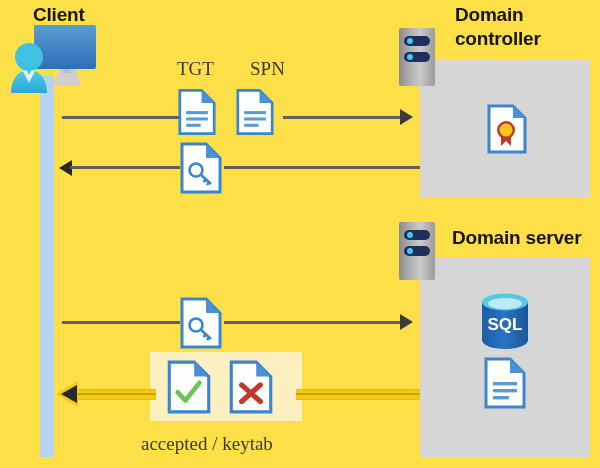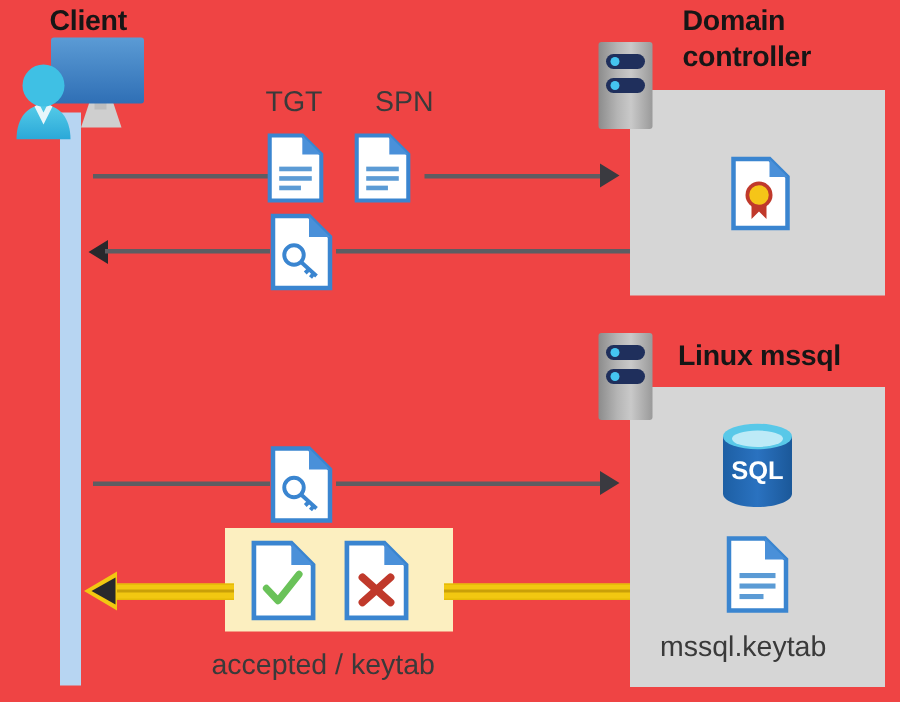--- a/index.html
+++ b/index.html
@@ -7,37 +7,38 @@
     padding: 0;
     background: #ffffff;
   }
   body {
     font-family: "Liberation Sans", sans-serif;
   }
   #canvas {
     position: relative;
     width: 600px;
     height: 468px;
-    background: #ef4444;
+    background: #fde047;
     overflow: hidden;
   }
   .abs { position: absolute; }
 
   
   .title-bold {
     font-weight: bold;
     color: #161616;
     font-size: 19px;
     line-height: 23px;
     letter-spacing: -0.2px;
   }
   .label-plain {
     color: #3a3a3a;
     font-size: 19px;
     line-height: 23px;
+    font-family: Liberation Serif, serif;
   }
 
   
   .lifeline {
     width: 14px;
     background: #b7d5f2;
   }
 
   
   .panel { background: #d6d6d6; }
@@ -192,23 +193,23 @@
     <div class="server-rack" style="position:relative;">
       <div class="rack-bar" style="top:8px;">
         <div class="rack-dot"></div>
       </div>
       <div class="rack-bar" style="top:24px;">
         <div class="rack-dot"></div>
       </div>
     </div>
   </div>
 
-  <div class="abs title-bold" style="left:452px; top:226px;">Linux mssql</div>
-
-  <div class="abs" style="left:479px; top:281px;text-align:center;">
+  <div class="abs title-bold" style="left:452px; top:226px;">Domain server</div>
+
+  <div class="abs" style="left:479px; top:292px;text-align:center;">
     <svg class="icon-svg" width="52" height="58" viewBox="0 0 52 58">
       <defs>
         <linearGradient id="cylGrad" x1="0" y1="0" x2="1" y2="0">
           <stop offset="0%" stop-color="#1d5fa4"></stop>
           <stop offset="50%" stop-color="#2a72c0"></stop>
           <stop offset="100%" stop-color="#1b5899"></stop>
         </linearGradient>
       </defs>
       <path d="M3 10 L3 48 C3 53 13 57 26 57 C39 57 49 53 49 48 L49 10 Z" fill="url(#cylGrad)"></path>
       <ellipse cx="26" cy="10" rx="23" ry="8.5" fill="#59c8e8"></ellipse>
@@ -220,21 +221,20 @@
   <div class="abs" style="left:484px; top:357px;">
     <svg class="icon-svg" width="42" height="52" viewBox="0 0 42 52">
       <path d="M2 2 L26 2 L40 16 L40 50 L2 50 Z" fill="#ffffff" stroke="#3a85d0" stroke-width="3"></path>
       <path d="M26 2 L40 16 L26 16 Z" fill="#4a90d9"></path>
       <rect x="9" y="25" width="24" height="3.4" fill="#5b9bd5"></rect>
       <rect x="9" y="32" width="24" height="3.4" fill="#5b9bd5"></rect>
       <rect x="9" y="39" width="16" height="3.4" fill="#5b9bd5"></rect>
     </svg>
   </div>
 
-  <div class="abs label-plain" style="left:440px; top:420px;">mssql.keytab</div>
 
   <div class="abs line-gray" style="left:62px; top:116px; width:120px;"></div>
   <div class="abs line-gray" style="left:283px; top:116px; width:118px;"></div>
   <div class="abs arrowhead-right" style="left:400px; top:109px;"></div>
 
   <div class="abs label-plain" style="left:177px; top:57px;">TGT</div>
   <div class="abs label-plain" style="left:234px; top:57px;margin-left:16px;">SPN</div>
 
   <div class="abs" style="left:178px; top:88px;">
     <svg class="icon-svg" width="38" height="48" viewBox="0 0 42 52">

